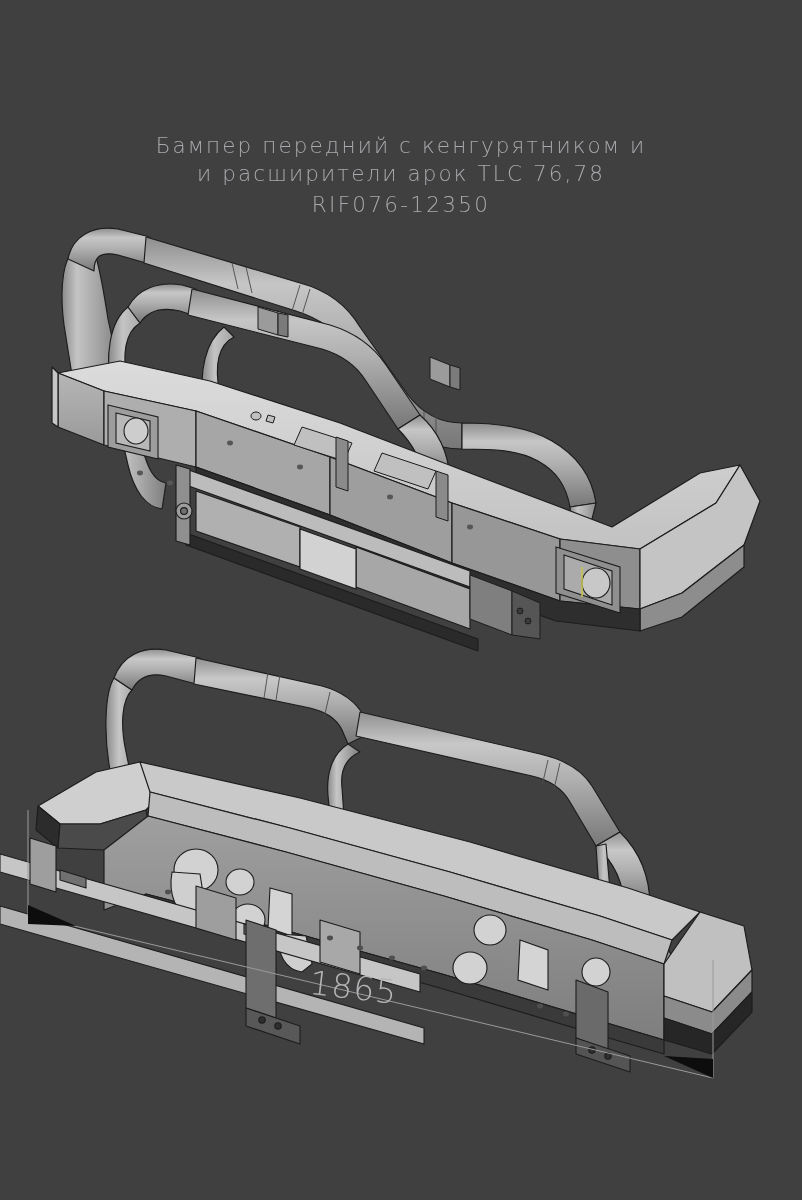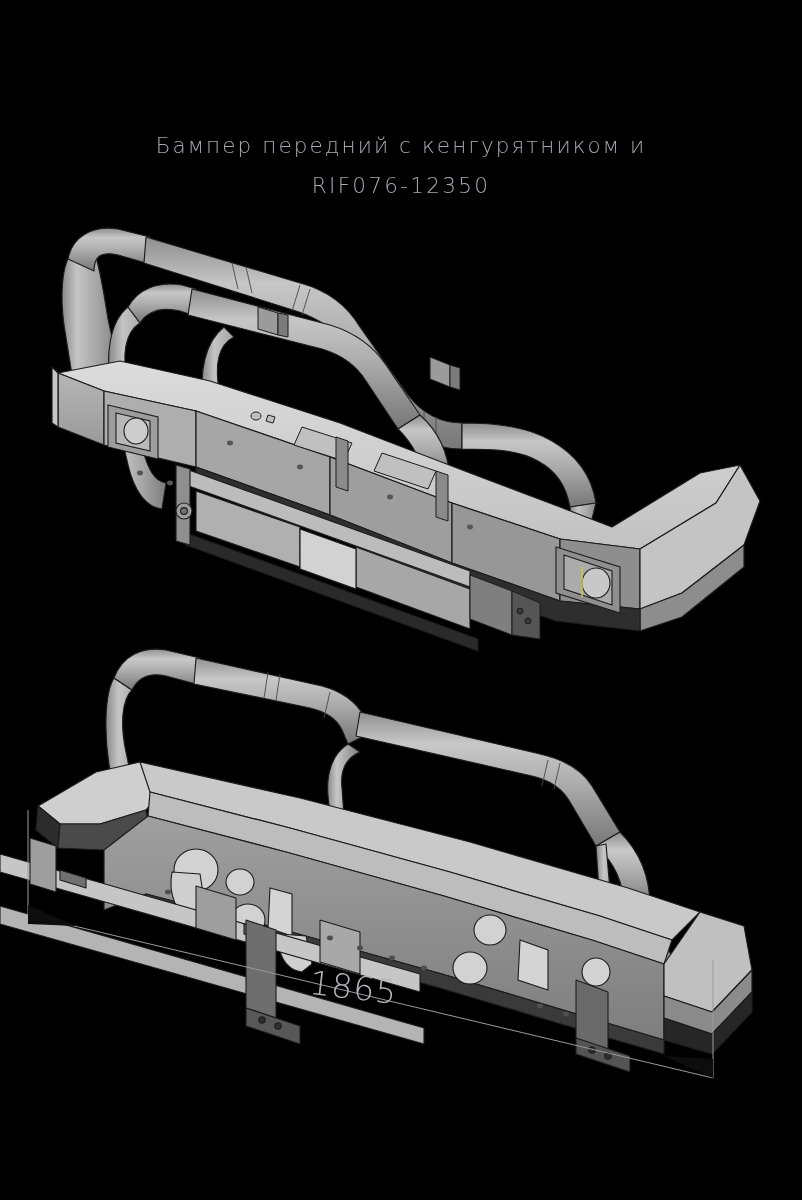--- a/index.html
+++ b/index.html
@@ -1,21 +1,21 @@
 <!DOCTYPE html>
 <html><head>
 <meta charset="utf-8">
 <style>
   * { margin:0; padding:0; box-sizing:border-box; }
   html,body{ background:#ffffff; }
   body{
     width:802px; height:1200px; position:relative; overflow:hidden;
     font-family:"DejaVu Sans", sans-serif;
   }
-  #sheet{ position:absolute; inset:0; background:#000000; }
+  #sheet{ position:absolute; inset:0; background:#404040; }
 
   
   .title-block{
     position:absolute; left:0; right:0; top:132px;
     text-align:center;
     pointer-events:none;
   }
   .title-line{
     display:block;
     font-family:"DejaVu Sans", sans-serif;
@@ -27,21 +27,21 @@
     white-space:nowrap;
   }
   .partno{
     display:block;
     font-family:"DejaVu Sans", sans-serif;
     font-size:21.5px;
     letter-spacing:2.3px;
     line-height:30px;
     color:#a9a9ae;
     font-weight:300;
-    margin-top:11px;
+    margin-top:2px;
   }
 
   
   .view{ position:absolute; }
   #view-top{ left:0px; top:215px; width:802px; height:430px; }
   #view-bottom{ left:0px; top:620px; width:802px; height:470px; }
 
   svg{ display:block; overflow:visible; }
 
   
@@ -59,20 +59,21 @@
     pointer-events:none;
   }
 </style>
 </head>
 <body>
 
 <div id="sheet">
 
   <div class="title-block">
     <span class="title-line">Бампер передний с кенгурятником и</span>
+    <span class="title-line">и расширители арок TLC 76,78</span>
     <span class="partno">RIF076-12350</span>
   </div>
 
   <div class="view" id="view-top">
     <svg width="802" height="430" viewBox="0 0 802 430">
       <defs>
         <linearGradient id="tubeG" x1="0" y1="0" x2="0" y2="1">
           <stop offset="0%" stop-color="#8e8e8e"></stop>
           <stop offset="22%" stop-color="#c6c6c6"></stop>
           <stop offset="48%" stop-color="#b0b0b0"></stop>

